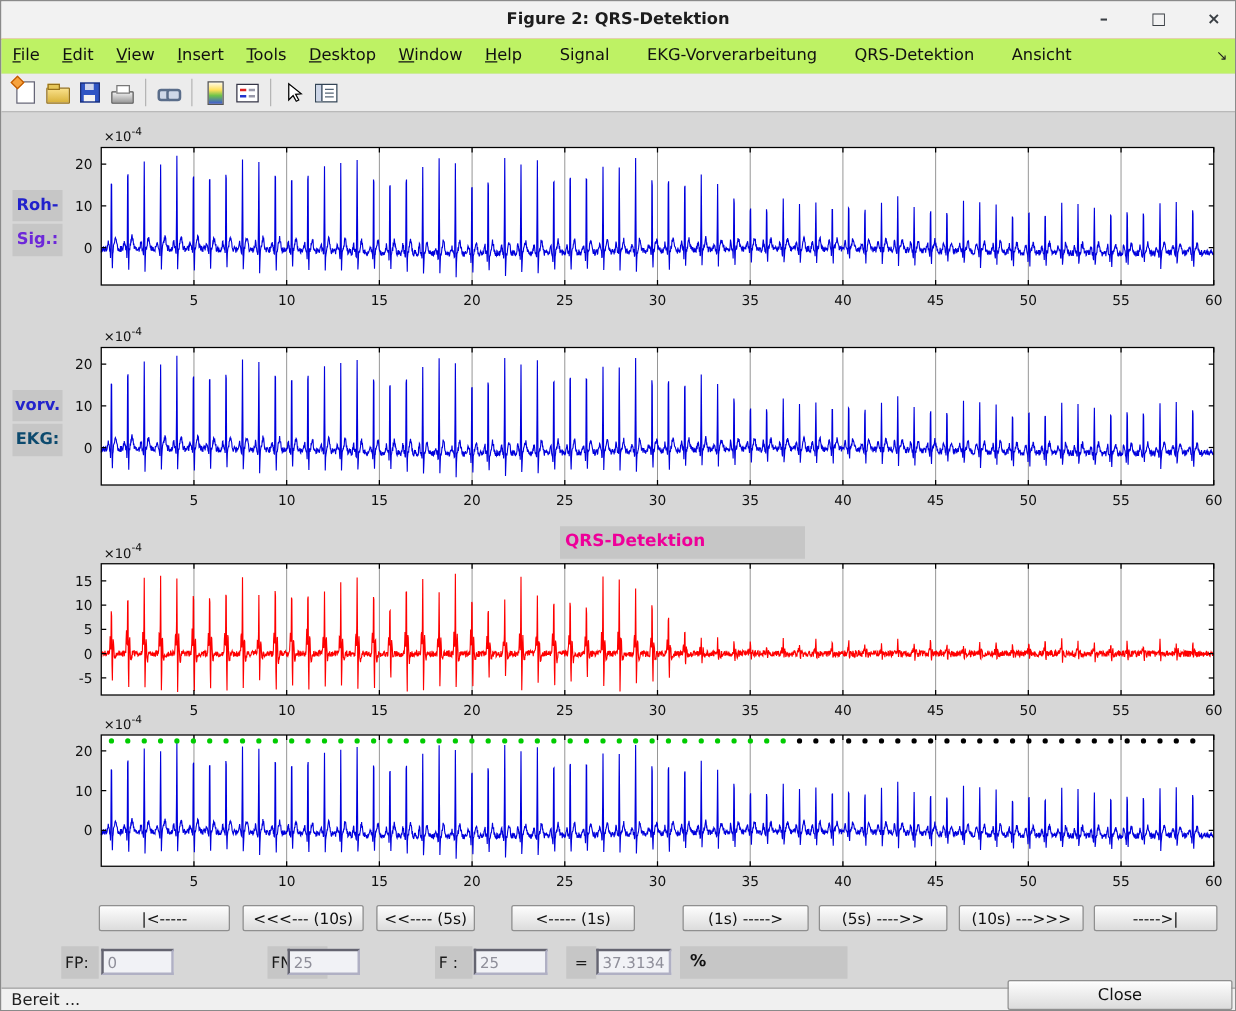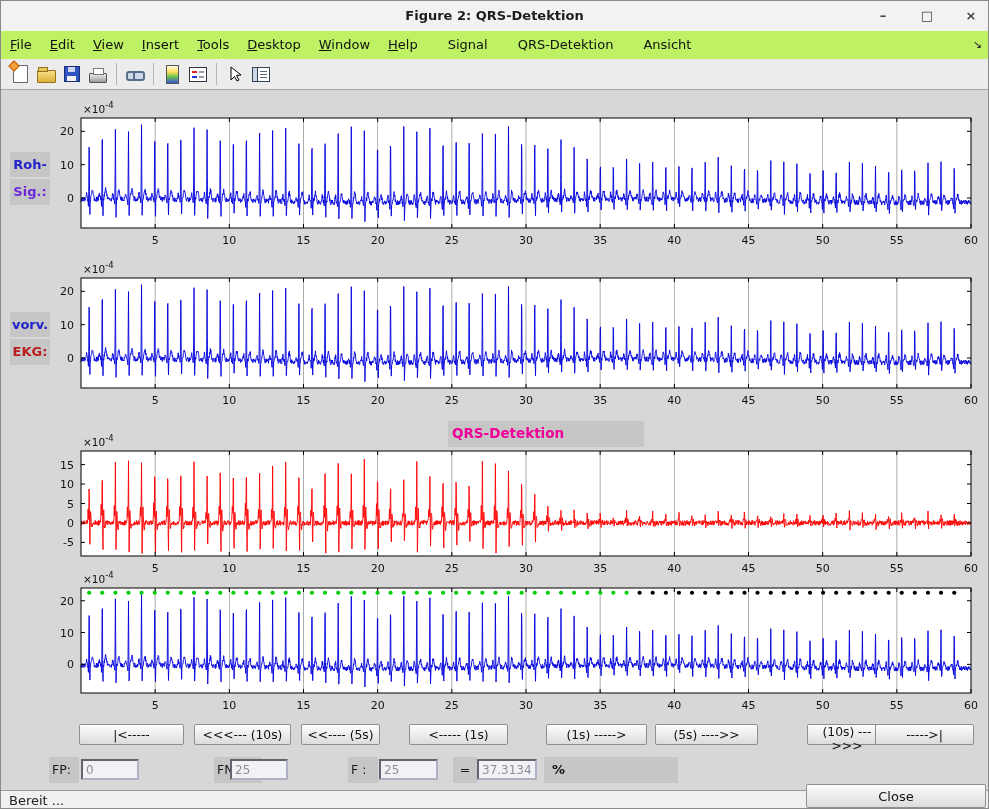--- a/index.html
+++ b/index.html
@@ -84,20 +84,21 @@
   <div class="menubar" id="menubar">
       <span class="menu-item"><u>F</u>ile</span>
       <span class="menu-item"><u>E</u>dit</span>
       <span class="menu-item"><u>V</u>iew</span>
       <span class="menu-item"><u>I</u>nsert</span>
       <span class="menu-item"><u>T</u>ools</span>
       <span class="menu-item"><u>D</u>esktop</span>
       <span class="menu-item"><u>W</u>indow</span>
       <span class="menu-item"><u>H</u>elp</span>
       <span class="menu-item menu-custom">Signal</span>
+      <span class="menu-item menu-custom">EKG-Vorverarbeitung</span>
       <span class="menu-item menu-custom">QRS-Detektion</span>
       <span class="menu-item menu-custom">Ansicht</span>
       <span class="menu-overflow">↘</span>
     </div>
 
   <div class="toolbar" id="toolbar">
       <div class="tb-btn">
         <div class="g-new-file"></div>
       </div>
       <div class="tb-btn">
@@ -452,31 +453,31 @@
           <circle cx="913.7816666666666" cy="591.7727272727273" r="2.1" fill="#000000"></circle>
           <circle cx="926.9833333333333" cy="591.7727272727273" r="2.1" fill="#000000"></circle>
           <circle cx="940.0366666666666" cy="591.7727272727273" r="2.1" fill="#000000"></circle>
           <circle cx="953.2383333333332" cy="591.7727272727273" r="2.1" fill="#000000"></circle>
         </g>
       </svg>
 
     <div class="sig-label" style="left: 9px; top: 62px; height: 25px; line-height: 25px; color: rgb(34, 34, 204);">Roh-</div>
     <div class="sig-label" style="left: 9px; top: 89px; height: 26px; line-height: 26px; color: #6d28d9;">Sig.:</div>
     <div class="sig-label" style="left: 9px; top: 222px; height: 25px; line-height: 25px; color: rgb(34, 34, 204);">vorv.</div>
-    <div class="sig-label" style="left: 9px; top: 249px; height: 26px; line-height: 26px; color: #b91c1c;">EKG:</div>
+    <div class="sig-label" style="left: 9px; top: 249px; height: 26px; line-height: 26px; color: #0c4a6e;">EKG:</div>
     <div class="qrs-title" style="top: 331px; color: rgb(238, 0, 153);">QRS-Detektion</div>
 
     <div id="nav-row">
         <button class="nav-btn" style="left: 78px; top: 634px; width: 105px;">|&lt;-----</button>
         <button class="nav-btn" style="left: 193px; top: 634px; width: 97px;">&lt;&lt;&lt;--- (10s)</button>
         <button class="nav-btn" style="left: 300px; top: 634px; width: 79px; text-align: center;">&lt;&lt;---- (5s)</button>
         <button class="nav-btn" style="left: 408px; top: 634px; width: 99px;">&lt;----- (1s)</button>
         <button class="nav-btn" style="left: 545px; top: 634px; width: 101px;">(1s) -----&gt;</button>
         <button class="nav-btn" style="left: 654px; top: 634px; width: 103px;">(5s) ----&gt;&gt;</button>
-        <button class="nav-btn" style="left: 806px; top: 634px; width: 80px;">(10s) ---&gt;&gt;&gt;</button>
+        <button class="nav-btn" style="left: 766px; top: 634px; width: 100px;">(10s) ---&gt;&gt;&gt;</button>
         <button class="nav-btn" style="left: 874px; top: 634px; width: 99px;">-----&gt;|</button>
       </div>
 
     <div class="stat-label" style="left:48px;top:667px;width:30px;">FP:</div>
     <input class="stat-field" style="left: 80px; top: 669px; width: 58px;" readonly="" value="0">
     <div class="stat-label" style="left:213px;top:667px;width:48px;">FN:</div>
     <input class="stat-field" style="left: 229px; top: 669px; width: 58px;" readonly="" value="25">
     <div class="stat-label" style="left:347px;top:667px;width:30px;">F :</div>
     <input class="stat-field" style="left: 378px; top: 669px; width: 59px;" readonly="" value="25">
     <div class="stat-label" style="left:452px;top:667px;width:24px;text-align:center;padding-left:0;">=</div>

